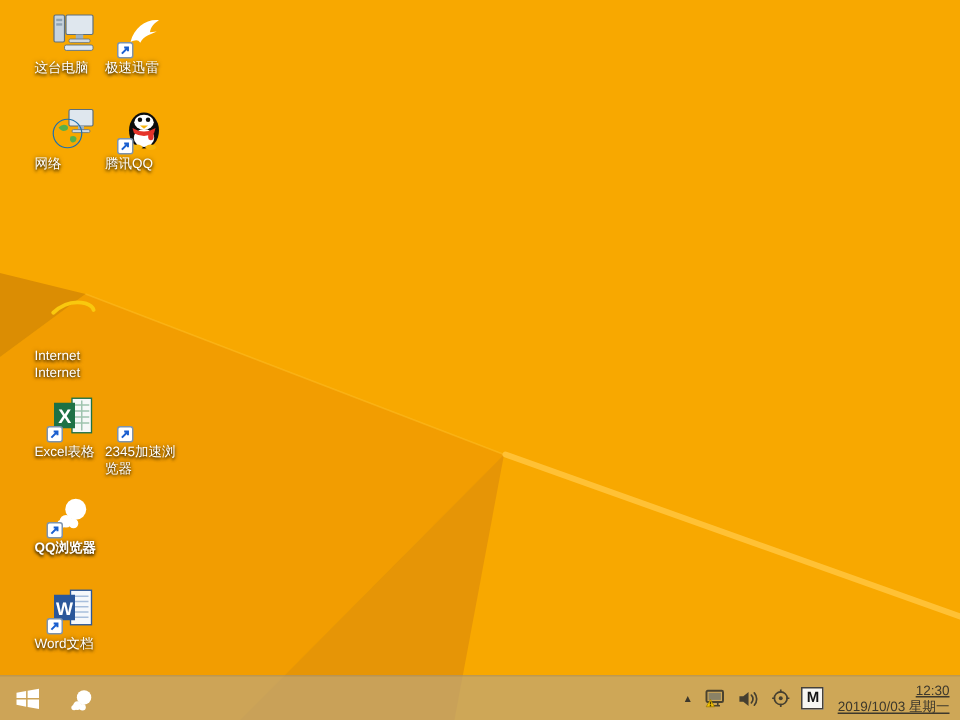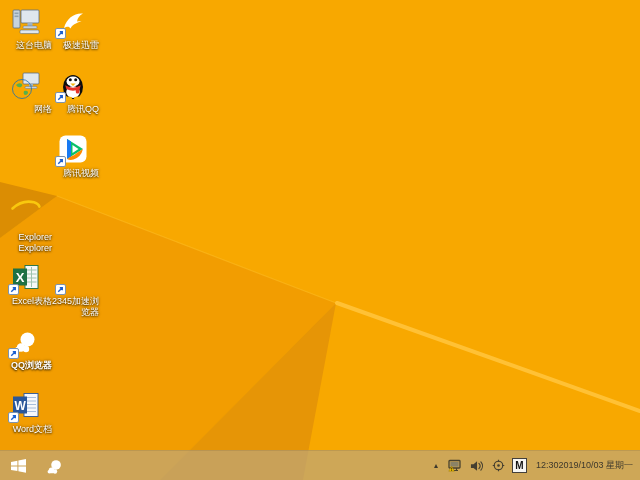--- a/index.html
+++ b/index.html
@@ -6,21 +6,21 @@
   .screen{position:relative;width:640px;height:480px;overflow:hidden;
           font-family:"Liberation Sans",sans-serif;user-select:none;}
   .wallpaper{position:absolute;inset:0;width:640px;height:480px;display:block;}
   .f-base{fill:var(--c-base,#F8A800);}
   .f-shade{fill:var(--c-shade,#F29D01);}
   .f-wedge{fill:var(--c-wedge,#DB8D03);}
   .f-fan{fill:var(--c-fan,#E69506);}
 
   
   #desktop-icons{position:absolute;inset:0 0 30px 0;}
-  .icon-cell{position:absolute;width:52px;text-align:right;cursor:default;}
+  .icon-cell{position:absolute;width:52px;text-align:left;cursor:default;padding-left:23px;}
   .icon-art{width:32px;height:32px;margin:0 auto;position:relative;}
   .icon-art > svg{width:100%;height:100%;display:block;}
   .shortcut-badge{position:absolute;left:-2px;bottom:-2px;width:11px;height:11px;
       background:#fff;border:1px solid #7d93ad;border-radius:2px;box-sizing:border-box;}
   .shortcut-badge svg{width:100%;height:100%;display:block;}
   .icon-label{margin-top:3px;font-size:9px;line-height:11px;color:var(--c-label,#fff);
       text-shadow:0 1px 2px rgba(0,0,0,.75),0 0 3px rgba(0,0,0,.5);}
 
   
   .taskbar{position:absolute;left:0;right:0;bottom:0;height:30px;
@@ -30,22 +30,22 @@
   .start-button{width:36px;height:29px;display:flex;align-items:center;justify-content:center;}
   .start-button svg{width:17px;height:15px;}
   .task-icon{width:28px;height:29px;margin-left:5px;display:flex;align-items:center;justify-content:center;}
   .task-icon svg{width:22px;height:22px;}
   .tray{margin-left:auto;display:flex;align-items:center;gap:7px;padding-right:5px;}
   .tray-chevron{font-size:8px;color:var(--c-tray,#3D382C);line-height:1;padding:2px;}
   .tray-glyph{display:flex;align-items:center;}
   .ime-box{width:15px;height:15px;background:#f7f6f2;border:1px solid #44403a;
       display:flex;align-items:center;justify-content:center;
       font-size:10px;font-weight:bold;color:#141414;box-sizing:border-box;}
-  .clock{display:flex;flex-direction:row;align-items:flex-end;justify-content:center;
-      font-size:9px;line-height:11px;color:var(--c-tray,#3D382C);white-space:nowrap;padding:0 2px;}
+  .clock{display:flex;flex-direction:column;align-items:flex-end;justify-content:center;
+      font-size:9px;line-height:11px;color:var(--c-tray,#3D382C);white-space:nowrap;padding:0 2px;text-decoration:underline;}
 </style>
 </head>
 <body>
 
 <div class="screen" style="--c-base: #F8A800; --c-shade: #F29D01; --c-wedge: #DB8D03; --c-fan: #E69506; --c-ridge: #FFC135; --c-taskbar: rgba(190,166,120,0.72); --c-tray: #3D382C; --c-label: #FFFFFF;">
 
   <svg class="wallpaper" viewBox="0 0 640 480" preserveAspectRatio="none">
     <rect class="f-base" width="640" height="480"></rect>
     <polygon class="f-shade" points="57,196 336,303 160,480 0,480 0,238"></polygon>
     <polygon class="f-wedge" points="0,182 57,196 0,238"></polygon>
@@ -115,45 +115,28 @@
     <ellipse cx="20.5" cy="29.2" rx="3.5" ry="1.8" fill="#f6b50c"></ellipse>
   </svg>
           <div class="shortcut-badge">
             <svg viewBox="0 0 10 10">
               <path d="M2.5 7.5 L7 3 M4.2 3 H7 V5.8" fill="none" stroke="#1a5fd0" stroke-width="1.5"></path>
             </svg>
           </div>
         </div>
         <div class="icon-label">腾讯QQ</div>
       </div>
-      <div class="icon-cell" style="left: 47px; top: 133px;">
-        <div class="icon-art">
-          <svg viewBox="0 0 32 32">
-    <rect x="2.5" y="2.5" width="27" height="27" rx="6" fill="#ffffff"></rect>
-    <path d="M10 6 L26 16 L10 26z" fill="#0ac06a"></path>
-    <path d="M10 6 L14 8.5 L14 23.5 L10 26z" fill="#1879F2"></path>
-    <path d="M10 26 L14 23.5 Q18 22 20.5 19.5 L26 16 Q24 24 16.5 26.5 Q13 27.6 10 26z" fill="#FF8A00"></path>
-    <path d="M15.5 12 L21.5 16 L15.5 20z" fill="#ffffff"></path>
-  </svg>
-          <div class="shortcut-badge">
-            <svg viewBox="0 0 10 10">
-              <path d="M2.5 7.5 L7 3 M4.2 3 H7 V5.8" fill="none" stroke="#1a5fd0" stroke-width="1.5"></path>
-            </svg>
-          </div>
-        </div>
-        <div class="icon-label">腾讯视频</div>
-      </div>
       <div class="icon-cell" style="left: 0px; top: 197px;">
         <div class="icon-art">
           <svg viewBox="0 0 32 32">
     <text x="3" y="25.5" font-family="Liberation Sans, sans-serif" font-size="27" font-weight="bold" fill="url(#gIe)">e</text>
     <path d="M2.5 11.5 Q12 2.5 24 5.2 Q28.6 6.6 29.4 9.6" fill="none" stroke="#F9C80E" stroke-width="2.6" stroke-linecap="round"></path>
   </svg>
         </div>
-        <div class="icon-label">Explorer Explorer</div>
+        <div class="icon-label">Internet Internet</div>
       </div>
       <div class="icon-cell" style="left: 0px; top: 261px;">
         <div class="icon-art">
           <svg viewBox="0 0 32 32">
     <rect x="15" y="4.5" width="13" height="23" fill="#f6f8f7" stroke="#1e7145" stroke-width="0.9"></rect>
     <path d="M16.5 9 h10 M16.5 13 h10 M16.5 17 h10 M16.5 21 h10 M21.5 6 v20" stroke="#9fc3ae" stroke-width="1"></path>
     <rect x="3" y="7.5" width="14" height="17" fill="#1e7145"></rect>
     <text x="5.8" y="21" font-family="Liberation Sans, sans-serif" font-size="13" font-weight="bold" fill="#ffffff">X</text>
   </svg>
           <div class="shortcut-badge">

